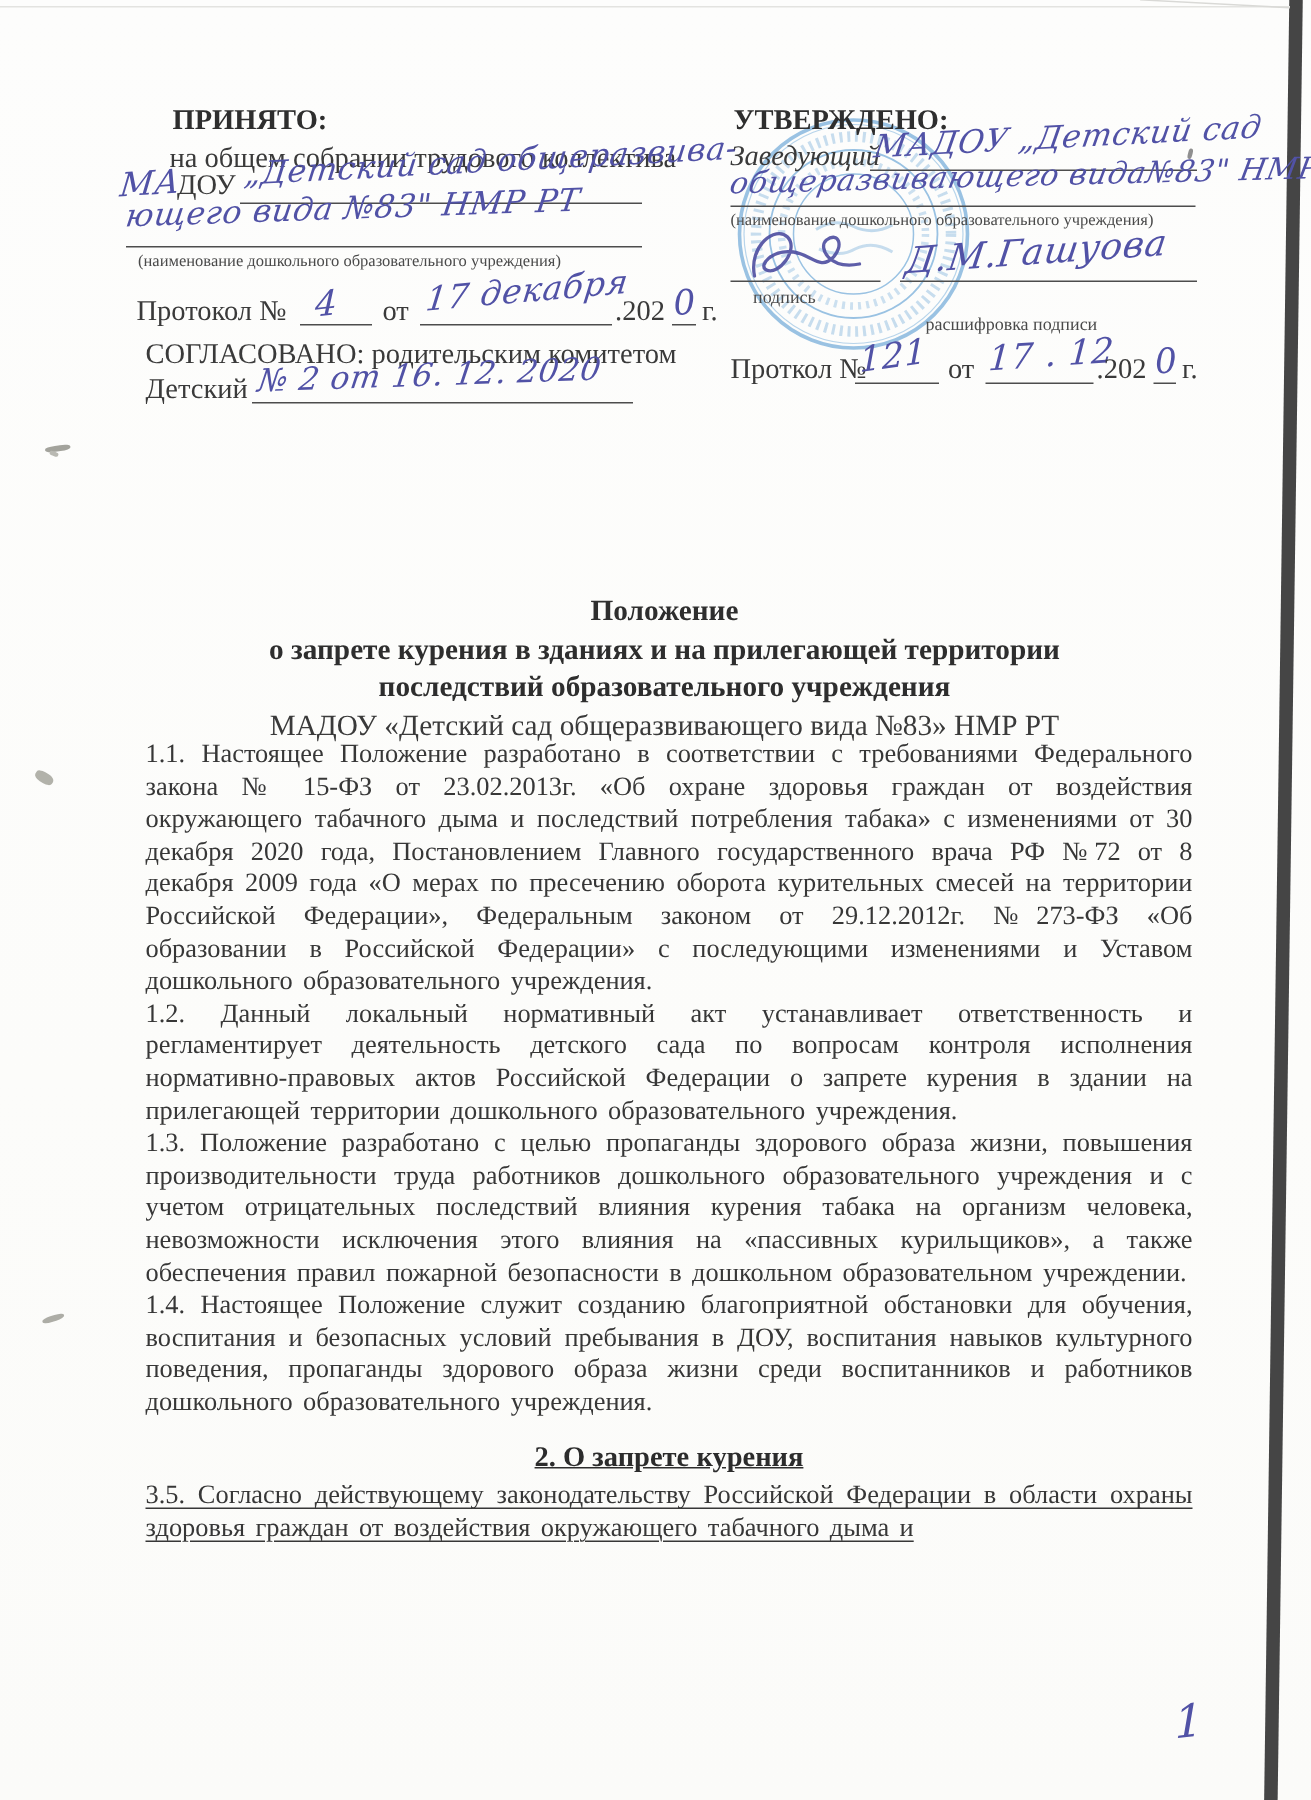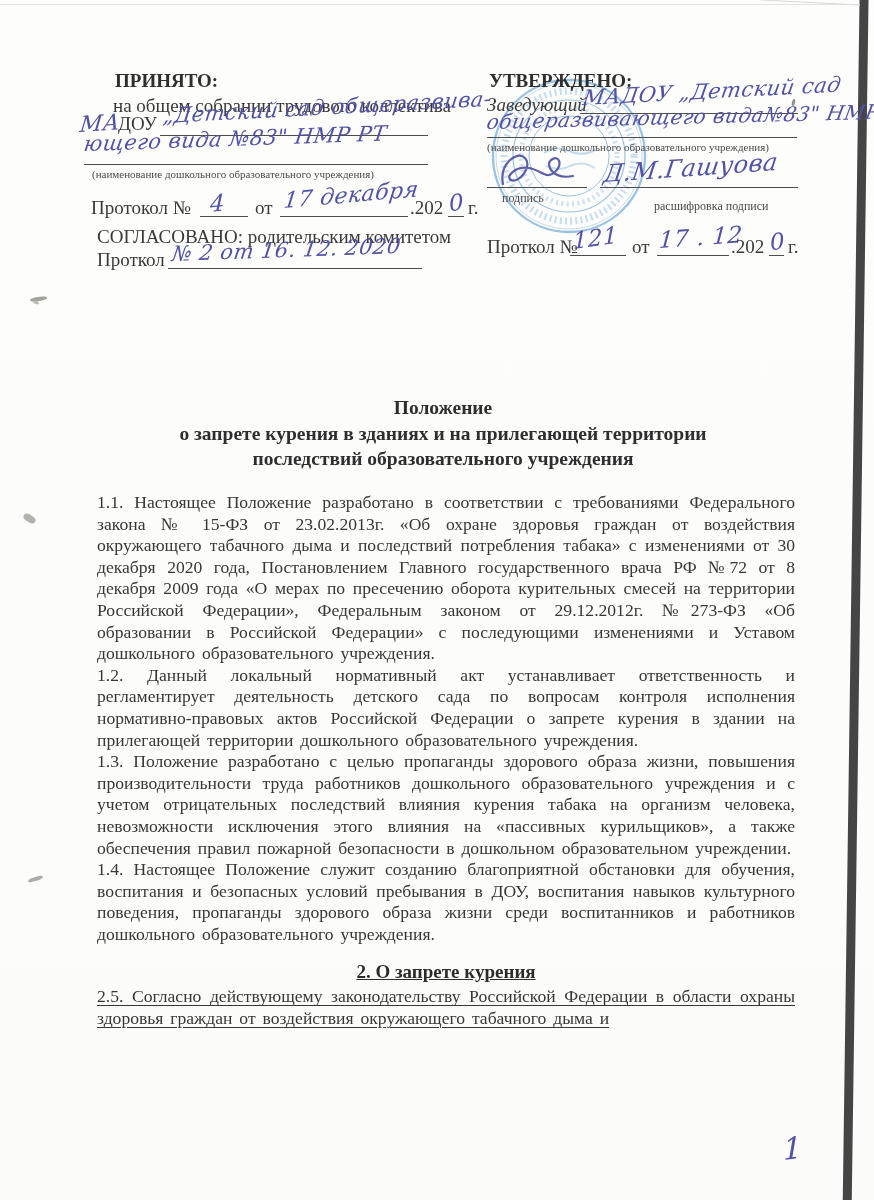--- a/index.html
+++ b/index.html
@@ -101,62 +101,63 @@
   <div class="hw" style="left:210px;top:191px;font-size:23px;transform:rotate(-6deg) skewX(-8deg);">4</div>
   <div class="printed" style="left:255px;top:197px;">от</div>
   <div class="rule" style="left:280px;top:216px;width:128px;"></div>
   <div class="hw" style="left:284px;top:188px;font-size:22px;transform:rotate(-5deg) skewX(-12deg);">17 декабря</div>
   <div class="printed" style="left:410px;top:197px;">.202</div>
   <div class="rule" style="left:448px;top:216px;width:16px;"></div>
   <div class="hw" style="left:449px;top:190px;font-size:23px;transform:rotate(-4deg);">0</div>
   <div class="printed" style="left:468px;top:197px;">г.</div>
 
   <div class="printed" style="left:97px;top:226px;">СОГЛАСОВАНО: родительским комитетом</div>
-  <div class="printed" style="left:97px;top:249px;">Проткол</div>
+  <div class="printed" style="left:97px;top:249px;">Детский</div>
   <div class="rule" style="left:168px;top:268px;width:254px;"></div>
   <div class="hw" style="left:172px;top:242px;font-size:21px;transform:rotate(-2deg) skewX(-10deg);">№ 2  от 16. 12. 2020</div>
 
   <div class="printed bold" style="left:489px;top:70px;">УТВЕРЖДЕНО:</div>
   <div class="printed" style="left:487px;top:94px;font-style:italic;">Заведующий</div>
   <div class="rule" style="left:580px;top:113px;width:218px;"></div>
   <div class="hw" style="left:583px;top:86px;font-size:21px;transform:rotate(-3deg) skewX(-12deg);">МАДОУ „Детский сад</div>
   <div class="rule" style="left:487px;top:137px;width:310px;"></div>
   <div class="hw" style="left:487px;top:110px;font-size:20px;transform:rotate(-1.5deg) skewX(-12deg);">общеразвивающего вида№83" НМР РТ</div>
   <div class="caption" style="left:487px;top:141px;">(наименование дошкольного образовательного учреждения)</div>
 
   <div class="rule" style="left:487px;top:187px;width:100px;"></div>
   <div class="rule" style="left:600px;top:187px;width:198px;"></div>
   <svg style="position:absolute;left:489px;top:146px;" width="110" height="48" viewBox="0 0 110 48">
     <path d="M14,38 C10,18 28,4 36,12 C44,20 30,38 22,34 C16,31 26,20 40,22 C52,24 58,34 66,26 C74,18 70,8 62,14 C56,19 64,34 84,30" fill="none" stroke="#4c4da0" stroke-width="2.2" stroke-linecap="round" opacity="0.9"></path>
   </svg>
   <div class="hw" style="left:604px;top:160px;font-size:24px;transform:rotate(-4deg) skewX(-12deg);">Д.М.Гашуова</div>
   <div class="caption" style="left:502px;top:191px;font-size:12px;">подпись</div>
-  <div class="caption" style="left:617px;top:199px;font-size:12px;margin-left:37px;">расшифровка подписи</div>
+  <div class="caption" style="left:617px;top:209px;font-size:12px;">расшифровка подписи</div>
 
   <div class="printed" style="left:487px;top:236px;">Проткол №</div>
   <div class="rule" style="left:570px;top:255px;width:56px;"></div>
   <div class="hw" style="left:573px;top:228px;font-size:23px;transform:rotate(-8deg) skewX(-8deg);">121</div>
   <div class="printed" style="left:632px;top:236px;">от</div>
   <div class="rule" style="left:657px;top:255px;width:72px;"></div>
   <div class="hw" style="left:659px;top:227px;font-size:23px;transform:rotate(-4deg) skewX(-8deg);">17 . 12</div>
   <div class="printed" style="left:731px;top:236px;">.202</div>
   <div class="rule" style="left:769px;top:255px;width:15px;"></div>
   <div class="hw" style="left:770px;top:229px;font-size:23px;transform:rotate(-4deg);">0</div>
   <div class="printed" style="left:788px;top:236px;">г.</div>
 
   <div class="title-block">
     <div class="title-line">Положение</div>
     <div class="title-line">о запрете курения в зданиях и на прилегающей территории</div>
     <div class="title-line">последствий образовательного учреждения</div>
+    <div class="title-line normal">МАДОУ «Детский сад общеразвивающего вида №83» НМР РТ</div>
   </div>
 
   <div class="body">
     <p>1.1. Настоящее Положение разработано в соответствии с требованиями Федерального закона № 15-ФЗ от 23.02.2013г. «Об охране здоровья граждан от воздействия окружающего табачного дыма и последствий потребления табака» с изменениями от 30 декабря 2020 года, Постановлением Главного государственного врача РФ №72 от 8 декабря 2009 года «О мерах по пресечению оборота курительных смесей на территории Российской Федерации», Федеральным законом от 29.12.2012г. №273-ФЗ «Об образовании в Российской Федерации» с последующими изменениями и Уставом дошкольного образовательного учреждения.</p>
     <p>1.2. Данный локальный нормативный акт устанавливает ответственность и регламентирует деятельность детского сада по вопросам контроля исполнения нормативно-правовых актов Российской Федерации о запрете курения в здании на прилегающей территории дошкольного образовательного учреждения.</p>
     <p>1.3. Положение разработано с целью пропаганды здорового образа жизни, повышения производительности труда работников дошкольного образовательного учреждения и с учетом отрицательных последствий влияния курения табака на организм человека, невозможности исключения этого влияния на «пассивных курильщиков», а также обеспечения правил пожарной безопасности в дошкольном образовательном учреждении.</p>
     <p>1.4. Настоящее Положение служит созданию благоприятной обстановки для обучения, воспитания и безопасных условий пребывания в ДОУ, воспитания навыков культурного поведения, пропаганды здорового образа жизни среди воспитанников и работников дошкольного образовательного учреждения.</p>
     <div class="sec-heading second">2. О запрете курения</div>
-    <p class="ul">2.5. Согласно действующему законодательству Российской Федерации в области охраны здоровья граждан от воздействия окружающего табачного дыма и</p>
+    <p class="ul">3.5. Согласно действующему законодательству Российской Федерации в области охраны здоровья граждан от воздействия окружающего табачного дыма и</p>
   </div>
 
   <div class="pagenum hw" style="position:absolute;">1</div>
 
 </div>
 
 </body></html>

